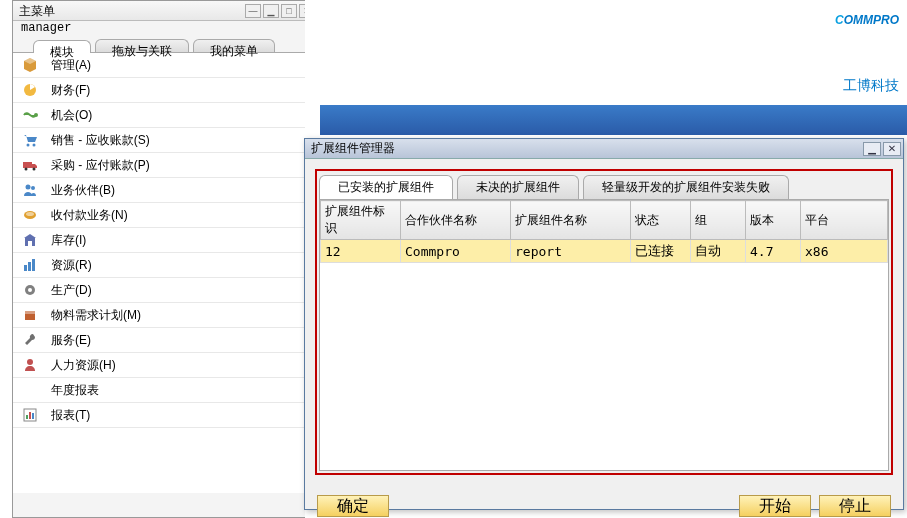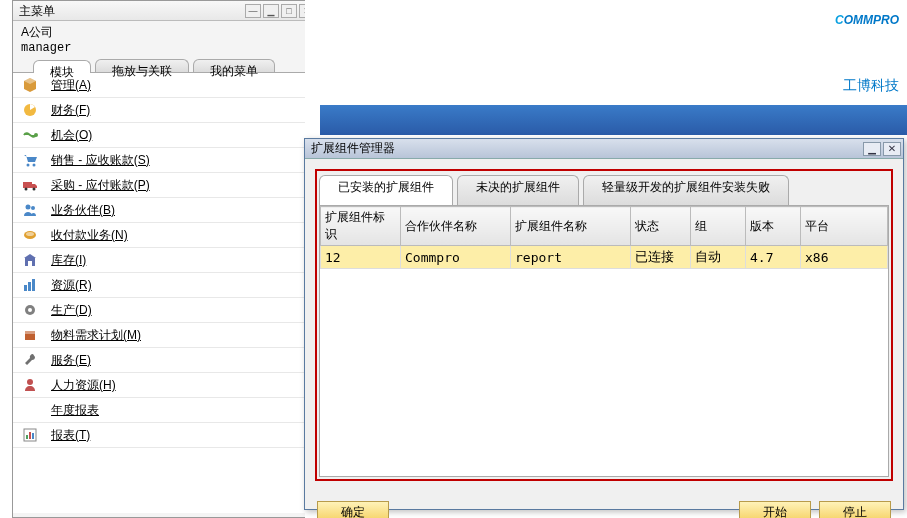--- a/index.html
+++ b/index.html
@@ -11,66 +11,65 @@
 .mm-title-btns { display: flex; }
 .mm-tbtn { width: 16px; height: 14px; margin-left: 2px; border: 1px solid #aaa; background: #f0f0f0; display:flex; align-items:center; justify-content:center; font-size:9px; color:#555; cursor:pointer; }
 .mm-company { padding: 3px 8px 0; }
 .mm-user { padding: 0 8px 4px; font-family: Liberation Mono, monospace; }
 .mm-tabs { display:flex; height: 14px; border-bottom: 1px solid #aaa; padding-left:20px; gap:4px; }
 .mm-tab { border:1px solid #aaa; border-bottom:none; border-radius: 6px 6px 0 0; padding: 3px 16px; background: linear-gradient(#f0f0f0,#dcdcdc); cursor:pointer; }
 .mm-tab.active { background:#fff; position:relative; top:1px; }
 .mm-list { background:#fff; height: calc(100% - 76px); overflow:auto; }
 .mm-item { display:flex; align-items:center; height: 25px; padding-left:8px; border-bottom:1px solid #e8e8e8; cursor:pointer; }
 .mm-icon { width:18px; height:18px; margin-right:8px; display:flex; align-items:center; justify-content:center; }
-.mm-label { padding-left:4px;text-decoration:underline; }
+.mm-label { padding-left:4px; }
 
 
 .right-bg { position:absolute; left:305px; top:0; width:602px; height:518px; background:#fff; }
 .logo-area { position:absolute; right:8px; top:6px; }
 .logo-text { font-family: Arial; font-weight:bold; font-size:20px; color:#0078c8; font-style:italic; }
 .logo-text .o { color:#0aa0e0; }
 .logo-sub { font-size:14px; color:#0078c8; text-align:right;margin-top:48px; }
 .blue-bar { position:absolute; left:320px; top:105px; width:587px; height:30px; background: linear-gradient(#3a7bc8,#2a5ba8); }
 
 
 .dialog { position:absolute; left:304px; top:138px; width:600px; height:372px; border:1px solid #5a7aa0; background:#f0f0f0; box-shadow: 2px 2px 6px rgba(0,0,0,.25); }
 .dlg-title { height:20px; background: linear-gradient(#d8e0ec,#b8c4d8); border-bottom:1px solid #8aa; display:flex; align-items:center; justify-content:space-between; padding:0 2px 0 6px; }
 .dlg-title-btns { display:flex; gap:2px; }
 .dlg-tbtn { width:18px; height:14px; border:1px solid #8899aa; background:#e8ecf4; display:flex; align-items:center; justify-content:center; font-size:10px; color:#334; cursor:pointer; }
 .dlg-body { padding: 10px; }
 .red-box { border: 2px solid #c00000; padding: 4px 2px 2px; }
-.ext-tabs { display:flex; height:30px;text-align:center; }
+.ext-tabs { display:flex; height:24px;text-align:center; }
 .ext-tab { border:1px solid #aaa; border-bottom:none; border-radius:6px 6px 0 0; padding:3px 18px; background: linear-gradient(#f0f0f0,#dcdcdc); margin-right:4px; cursor:pointer; font-size:12px; }
 .ext-tab.active { background:#fff; }
 .ext-table-wrap { border:1px solid #aaa; background:#fff; height: 272px; }
 .ext-table { width:100%; border-collapse:collapse; table-layout:fixed;border-radius:14px; }
 .ext-table th { background: linear-gradient(#f8f8f8,#e4e4e4); border:1px solid #bbb; text-align:left; padding:2px 4px; font-weight:normal; font-size:12px; height:18px; }
 .ext-table td { border:1px solid #ddd; padding:2px 4px; font-size:13px; height:18px; font-family:"SimSun",monospace; }
 .ext-table tr.sel td { background:#fdeea8; }
 .btn-bar { display:flex; justify-content:space-between; padding:10px 12px 6px; }
 .btn-group { display:flex; gap:8px; }
-.btn { width:72px; height:22px; border:1px solid #b89b4a; background: linear-gradient(#fff2b8,#f5d060); cursor:pointer; display:flex; align-items:center; justify-content:center; font-size:12px; }
+.btn { width:72px; height:22px; border:1px solid #b89b4a; background: linear-gradient(#fff2b8,#f5d060); cursor:pointer; display:flex; align-items:center; justify-content:center; font-size:16px; }
 
 
 .ic-cube{fill:#d99a3a} .ic-pie{fill:#f2b940} .ic-flow{fill:#5aa048} .ic-cart{fill:#4a88c8} .ic-truck{fill:#c85050} .ic-people{fill:#4a88c8} .ic-coin{fill:#e0a030} .ic-store{fill:#6070b0} .ic-bars{fill:#4a88c8} .ic-gear{fill:#808080} .ic-pkg{fill:#c06030} .ic-wrench{fill:#707070} .ic-person{fill:#c05050} .ic-chart{fill:#50a060}
 </style>
 </head>
 <body>
 
 <div class="main-menu">
   <div class="mm-title">
     <span>主菜单</span>
     <div class="mm-title-btns">
       <div class="mm-tbtn">—</div>
       <div class="mm-tbtn">▁</div>
       <div class="mm-tbtn">□</div>
       <div class="mm-tbtn">✕</div>
     </div>
   </div>
-  <div class="mm-company">A公司</div>
   <div class="mm-user">manager</div>
   <div class="mm-tabs">
     <div class="mm-tab active">模块</div>
     <div class="mm-tab">拖放与关联</div>
     <div class="mm-tab">我的菜单</div>
   </div>
   <div class="mm-list" id="module-list">
       <div class="mm-item">
         <span class="mm-icon">
           <svg width="16" height="16" viewBox="0 0 16 16">

